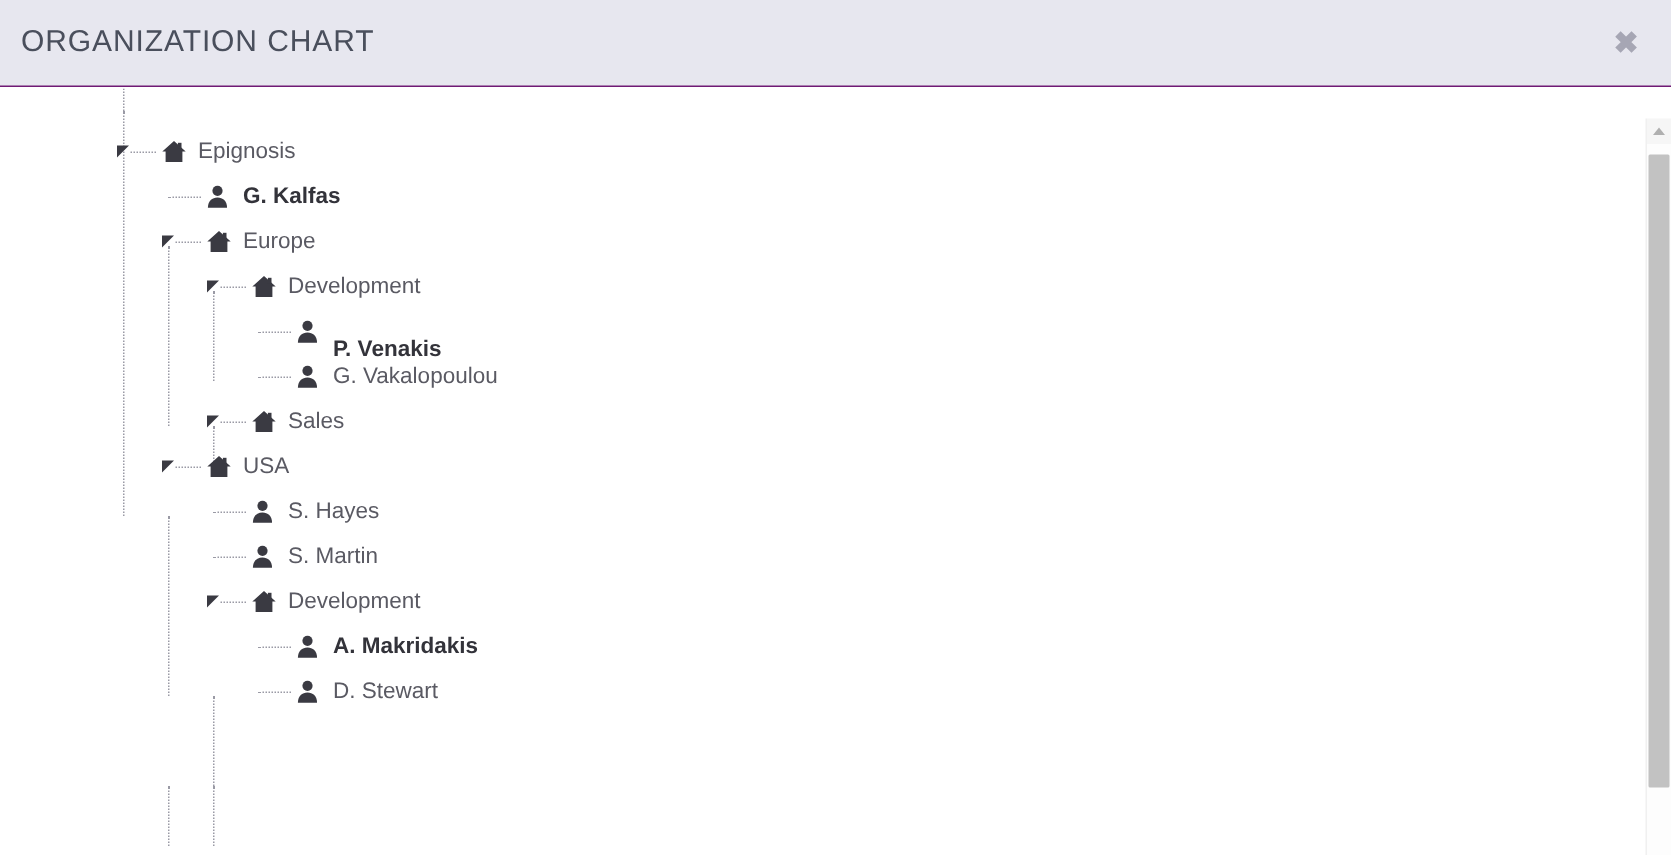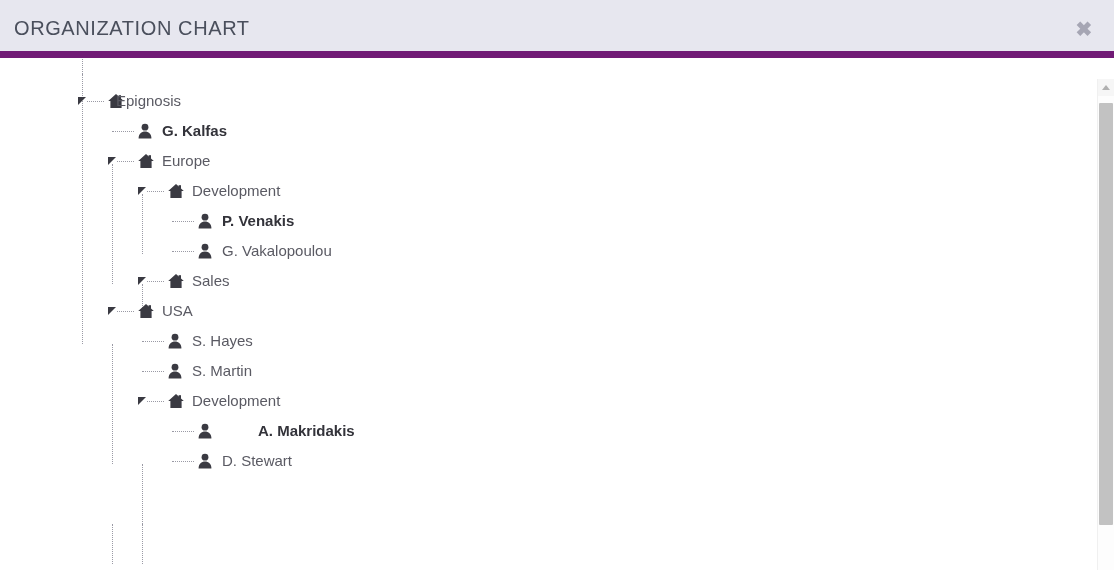--- a/index.html
+++ b/index.html
@@ -12,21 +12,21 @@
     font-family: "Liberation Sans", sans-serif;
   }
 
   #app { position: relative; width: 1114px; height: 570px; background:#fff; }
 
   
   .modal-header {
     position: absolute; top: 0; left: 0;
     width: 1114px; height: 58px;
     background: #e7e7ef;
-    border-bottom: 7px solid #701a75;
+    border-bottom: 1px solid #701a75;
   }
   .modal-title {
     position: absolute; left: 14px; top: 17px;
     font-size: 20px;
     color: #4a4f5c;
     letter-spacing: 0.6px;
     font-weight: 400;
     white-space: nowrap;
   }
   .close-btn {
@@ -158,21 +158,21 @@
         <div class="rail" style="left: 142px; top: 465px; height: 40px;"></div>
         <div class="tree-node">
           <div class="expander" style="left: 78px; top: 11px;"></div>
           <div class="elbow" style="left: 87px; top: 15px; width: 17px;"></div>
           <div class="node-icon" style="left: 107px;">
             <svg width="18" height="16" viewBox="0 0 18 16">
               <path fill="#3a3a42" d="M9 1 L1.2 8 L3.4 8 L3.4 15 L14.6 15 L14.6 8 L16.8 8 Z"></path>
               <rect fill="#3a3a42" x="11.6" y="2.2" width="2.4" height="3.6"></rect>
             </svg>
           </div>
-          <div class="node-label" style="left: 116px;">Epignosis</div>
+          <div class="node-label" style="left: 132px;">Epignosis</div>
         </div>
         <div class="tree-node">
           <div class="elbow" style="left: 112px; top: 15px; width: 22px;"></div>
           <div class="node-icon" style="left: 137px;">
             <svg width="16" height="16" viewBox="0 0 16 16">
               <circle fill="#3a3a42" cx="8" cy="4.2" r="3.4"></circle>
               <path fill="#3a3a42" d="M1.6 15.5 C1.6 10.8 4.5 8.6 8 8.6 C11.5 8.6 14.4 10.8 14.4 15.5 Z"></path>
             </svg>
           </div>
           <div class="node-label bold" style="left: 162px; text-align: center;">G. Kalfas</div>
@@ -200,21 +200,21 @@
           <div class="node-label" style="left: 192px;">Development</div>
         </div>
         <div class="tree-node">
           <div class="elbow" style="left: 172px; top: 15px; width: 22px;"></div>
           <div class="node-icon" style="left: 197px;">
             <svg width="16" height="16" viewBox="0 0 16 16">
               <circle fill="#3a3a42" cx="8" cy="4.2" r="3.4"></circle>
               <path fill="#3a3a42" d="M1.6 15.5 C1.6 10.8 4.5 8.6 8 8.6 C11.5 8.6 14.4 10.8 14.4 15.5 Z"></path>
             </svg>
           </div>
-          <div class="node-label bold" style="left: 222px;">P. Venakis</div>
+          <div class="node-label bold" style="left: 222px; margin-top: 12px;">P. Venakis</div>
         </div>
         <div class="tree-node">
           <div class="elbow" style="left: 172px; top: 15px; width: 22px;"></div>
           <div class="node-icon" style="left: 197px;">
             <svg width="16" height="16" viewBox="0 0 16 16">
               <circle fill="#3a3a42" cx="8" cy="4.2" r="3.4"></circle>
               <path fill="#3a3a42" d="M1.6 15.5 C1.6 10.8 4.5 8.6 8 8.6 C11.5 8.6 14.4 10.8 14.4 15.5 Z"></path>
             </svg>
           </div>
           <div class="node-label" style="left: 222px;">G. Vakalopoulou</div>
@@ -273,21 +273,21 @@
           <div class="node-label" style="left: 192px;">Development</div>
         </div>
         <div class="tree-node">
           <div class="elbow" style="left: 172px; top: 15px; width: 22px;"></div>
           <div class="node-icon" style="left: 197px;">
             <svg width="16" height="16" viewBox="0 0 16 16">
               <circle fill="#3a3a42" cx="8" cy="4.2" r="3.4"></circle>
               <path fill="#3a3a42" d="M1.6 15.5 C1.6 10.8 4.5 8.6 8 8.6 C11.5 8.6 14.4 10.8 14.4 15.5 Z"></path>
             </svg>
           </div>
-          <div class="node-label bold" style="left: 222px; margin-left: 36px;">A. Makridakis</div>
+          <div class="node-label bold" style="left: 222px;">A. Makridakis</div>
         </div>
         <div class="tree-node">
           <div class="elbow" style="left: 172px; top: 15px; width: 22px;"></div>
           <div class="node-icon" style="left: 197px;">
             <svg width="16" height="16" viewBox="0 0 16 16">
               <circle fill="#3a3a42" cx="8" cy="4.2" r="3.4"></circle>
               <path fill="#3a3a42" d="M1.6 15.5 C1.6 10.8 4.5 8.6 8 8.6 C11.5 8.6 14.4 10.8 14.4 15.5 Z"></path>
             </svg>
           </div>
           <div class="node-label" style="left: 222px;">D. Stewart</div>

